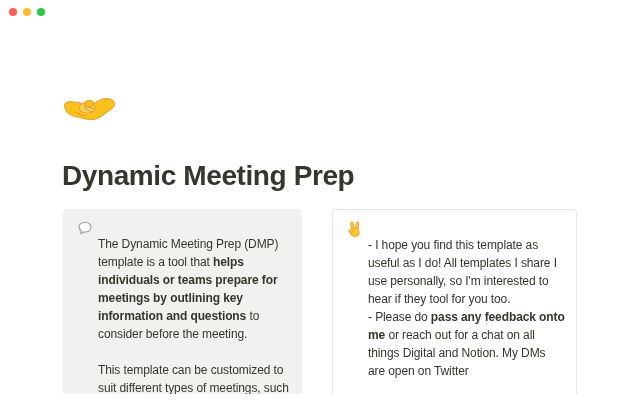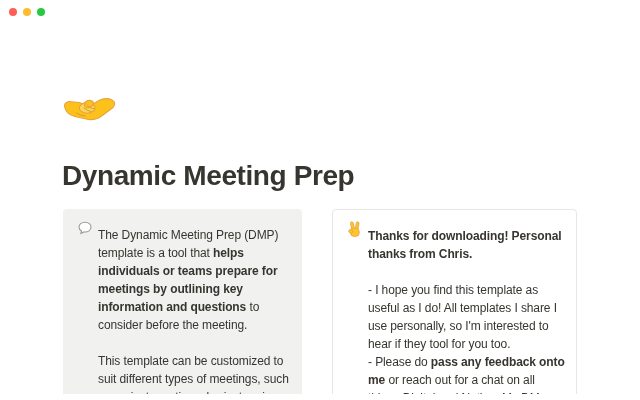--- a/index.html
+++ b/index.html
@@ -29,21 +29,21 @@
 
   .callout{
     position:absolute;top:209px;height:300px;border-radius:4px;
     display:flex;align-items:flex-start;
     padding:10px 11px 12px 14px;box-sizing:border-box;
   }
   .callout-left{left:63px;width:239px;background:#f1f1ef;}
   .callout-right{left:332px;width:245px;background:#ffffff;border:1px solid #e7e7e5;}
   .callout .c-icon{width:16px;height:16px;flex:0 0 16px;margin-right:5px;margin-top:1px;}
   .callout .c-body{font-size:12px;line-height:18px;letter-spacing:-0.1px;color:#37352f;}
-  .para{margin:7px 0 18px 0;white-space:pre-line;}
+  .para{margin:16px 0 18px 0;white-space:pre-line;}
   .para:last-child{margin-bottom:0;}
   .b{font-weight:700;}
 </style>
 </head>
 <body>
 
 <div class="window">
 
   <div class="lights">
     <div class="light close"></div>
@@ -87,20 +87,19 @@
         <svg viewBox="0 0 16 16" width="16" height="16">
           <g fill="#fdc62e" stroke="#e8a33d" stroke-width="0.8">
             <rect x="4.1" y="0.8" width="2.7" height="9" rx="1.35" transform="rotate(-13 5.5 5)"></rect>
             <rect x="8.8" y="0.8" width="2.7" height="9" rx="1.35" transform="rotate(11 10 5)"></rect>
             <rect x="3.6" y="7.2" width="8.6" height="8.2" rx="3.4"></rect>
             <rect x="1.8" y="8.6" width="4" height="3.4" rx="1.7" transform="rotate(20 3.8 10.3)"></rect>
           </g>
         </svg>
       </span>
       <div class="c-body">
-          <p class="para"><span class="b">Thanks for downloading! Personal thanks from Chris.</span></p>
           <p class="para"><span>- I hope you find this template as useful as I do! All templates I share I use personally, so I'm interested to hear if they tool for you too.
 - Please do </span><span class="b">pass any feedback onto me</span><span> or reach out for a chat on all things Digital and Notion. My DMs are open on Twitter </span></p>
         </div>
     </div>
 
   </div>
 </div>
 
 </body></html>

